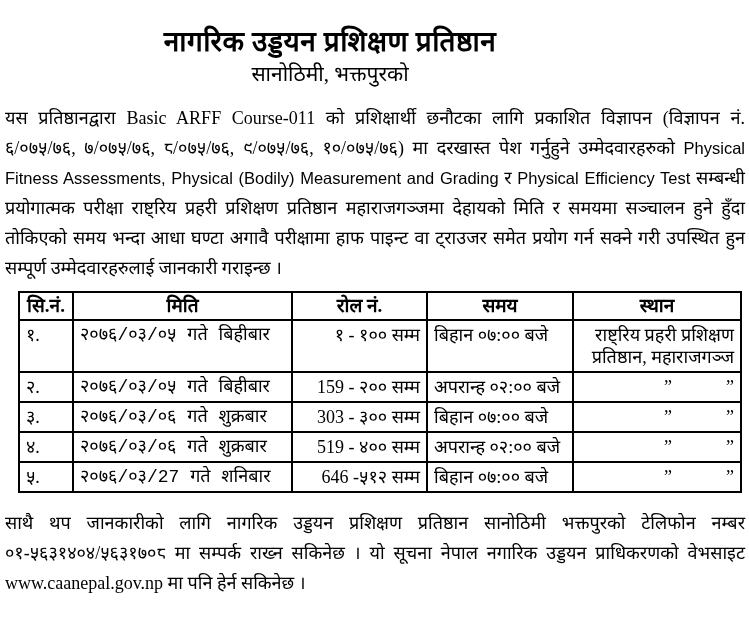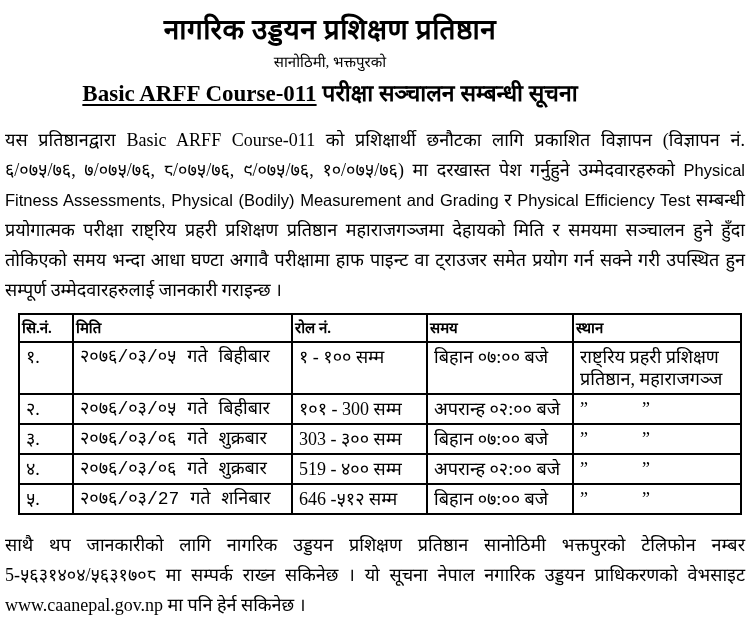--- a/index.html
+++ b/index.html
@@ -6,30 +6,30 @@
   html, body { background: #ffffff; }
   body {
     width: 749px; height: 637px;
     font-family: "Liberation Serif", "DejaVu Serif", serif;
     color: #000000;
     overflow: hidden;
   }
   .doc {
     position: relative;
     width: 749px; height: 637px;
-    padding: 12px 4px 0 5px;
+    padding: 24px 4px 0 5px;
     background: #ffffff;
   }
   
   .header-block { width: 650px; text-align: center; }
   .org-title {
     font-size: 28px; font-weight: bold; line-height: 36px;
     letter-spacing: 0.5px;
   }
-  .org-subtitle { font-size: 15px; line-height: 28px; }
+  .org-subtitle { font-size: 21px; line-height: 28px; }
   .notice-heading { font-size: 23px; font-weight: bold; line-height: 32px; margin-top: 2px; }
   .course-underline {
     text-decoration: underline;
     text-decoration-thickness: 2px;
     text-underline-offset: 3px;
   }
   
   .intro, .footer-para {
     font-size: 18px; line-height: 30px;
     text-align: justify;
@@ -49,38 +49,37 @@
     font-size: 18px;
   }
   table.schedule th, table.schedule td {
     border: 2px solid #000000;
     vertical-align: top;
     line-height: 22px;
     padding: 3px 6px;
     overflow: hidden;
   }
   table.schedule th {
-    font-size: 15px; font-weight: bold; text-align: left;
+    font-size: 19px; font-weight: bold; text-align: center;
     padding: 2px 2px;
   }
   td.c-sn   { padding-left: 8px; }
   td.c-date { padding-left: 12px; font-family: Liberation Mono, monospace; }
-  td.c-roll { padding-left: 7px; }
+  td.c-roll { padding-left: 7px; text-align: right; }
   td.c-time { padding-left: 8px; }
-  td.c-loc  { text-align: left; padding-left: 2px; padding-right: 2px; margin-top: 16px; }
+  td.c-loc  { text-align: right; padding-left: 2px; padding-right: 2px; margin-top: 16px; }
 </style>
 </head>
 <body>
 
 <div class="doc">
 
   <header class="header-block">
     <h1 class="org-title">नागरिक उड्डयन प्रशिक्षण प्रतिष्ठान</h1>
     <div class="org-subtitle">सानोठिमी, भक्तपुरको</div>
-    <h2 class="notice-heading"><span class="course-underline en-serif">Basic ARFF Course-011</span><span> परीक्षा सञ्चालन सम्बन्धी सूचना</span></h2>
   </header>
 
   <p class="intro"><span>यस प्रतिष्ठानद्वारा </span><span class="en-serif">Basic ARFF Course-011</span><span> को प्रशिक्षार्थी छनौटका लागि प्रकाशित विज्ञापन (विज्ञापन नं. ६/०७५/७६, ७/०७५/७६, ८/०७५/७६, ९/०७५/७६, १०/०७५/७६) मा दरखास्त पेश गर्नुहुने उम्मेदवारहरुको </span><span class="en-sans">Physical Fitness Assessments, Physical (Bodily) Measurement and Grading</span><span> र </span><span class="en-sans">Physical Efficiency Test</span><span> सम्बन्धी प्रयोगात्मक परीक्षा राष्ट्रिय प्रहरी प्रशिक्षण प्रतिष्ठान महाराजगञ्जमा देहायको मिति र समयमा सञ्चालन हुने हुँदा तोकिएको समय भन्दा आधा घण्टा अगावै परीक्षामा हाफ पाइन्ट वा ट्राउजर समेत प्रयोग गर्न सक्ने गरी उपस्थित हुन सम्पूर्ण उम्मेदवारहरुलाई जानकारी गराइन्छ ।</span></p>
 
   <table class="schedule">
     <colgroup>
       <col style="width:54px">
         <col style="width:219px">
         <col style="width:135px">
         <col style="width:146px">
@@ -99,21 +98,21 @@
       <tr>
         <td class="c-sn">१.</td>
         <td class="c-date">२०७६/०३/०५ गते बिहीबार</td>
         <td class="c-roll">१ - १०० सम्म</td>
         <td class="c-time">बिहान ०७:०० बजे</td>
         <td class="c-loc">राष्ट्रिय प्रहरी प्रशिक्षण प्रतिष्ठान, महाराजगञ्ज</td>
       </tr>
       <tr>
         <td class="c-sn">२.</td>
         <td class="c-date">२०७६/०३/०५ गते बिहीबार</td>
-        <td class="c-roll">१०१ - 300 सम्म</td>
+        <td class="c-roll">159 - २०० सम्म</td>
         <td class="c-time">अपरान्ह ०२:०० बजे</td>
         <td class="c-loc">”&nbsp;&nbsp;&nbsp;&nbsp;&nbsp;&nbsp;&nbsp;&nbsp;&nbsp;&nbsp;&nbsp;&nbsp;”</td>
       </tr>
       <tr>
         <td class="c-sn">३.</td>
         <td class="c-date">२०७६/०३/०६ गते शुक्रबार</td>
         <td class="c-roll">303 - ३०० सम्म</td>
         <td class="c-time">बिहान ०७:०० बजे</td>
         <td class="c-loc">”&nbsp;&nbsp;&nbsp;&nbsp;&nbsp;&nbsp;&nbsp;&nbsp;&nbsp;&nbsp;&nbsp;&nbsp;”</td>
       </tr>
@@ -127,15 +126,15 @@
       <tr>
         <td class="c-sn">५.</td>
         <td class="c-date">२०७६/०३/27 गते शनिबार</td>
         <td class="c-roll">646 -५१२ सम्म</td>
         <td class="c-time">बिहान ०७:०० बजे</td>
         <td class="c-loc">”&nbsp;&nbsp;&nbsp;&nbsp;&nbsp;&nbsp;&nbsp;&nbsp;&nbsp;&nbsp;&nbsp;&nbsp;”</td>
       </tr>
     </tbody>
   </table>
 
-  <p class="footer-para"><span>साथै थप जानकारीको लागि नागरिक उड्डयन प्रशिक्षण प्रतिष्ठान सानोठिमी भक्तपुरको टेलिफोन नम्बर 5-५६३१४०४/५६३१७०८ मा सम्पर्क राख्न सकिनेछ । यो सूचना नेपाल नगारिक उड्डयन प्राधिकरणको वेभसाइट </span><span class="en-serif">www.caanepal.gov.np</span><span> मा पनि हेर्न सकिनेछ ।</span></p>
+  <p class="footer-para"><span>साथै थप जानकारीको लागि नागरिक उड्डयन प्रशिक्षण प्रतिष्ठान सानोठिमी भक्तपुरको टेलिफोन नम्बर ०१-५६३१४०४/५६३१७०८ मा सम्पर्क राख्न सकिनेछ । यो सूचना नेपाल नगारिक उड्डयन प्राधिकरणको वेभसाइट </span><span class="en-serif">www.caanepal.gov.np</span><span> मा पनि हेर्न सकिनेछ ।</span></p>
 
 </div>
 
 </body></html>

